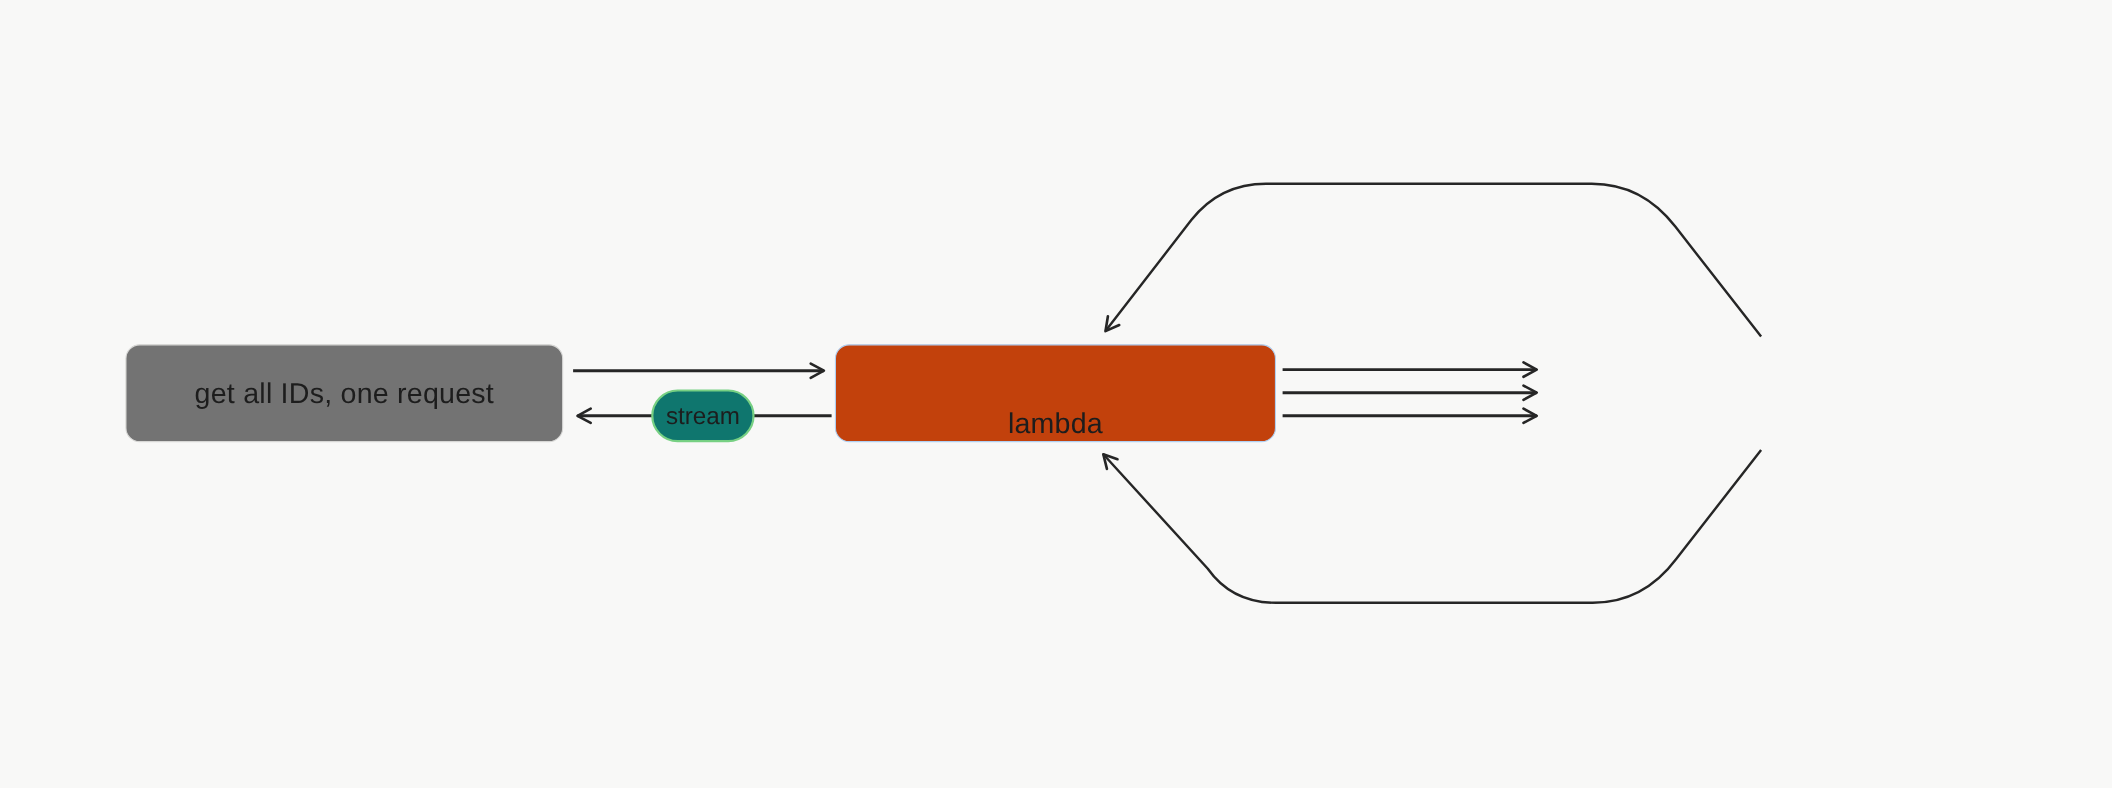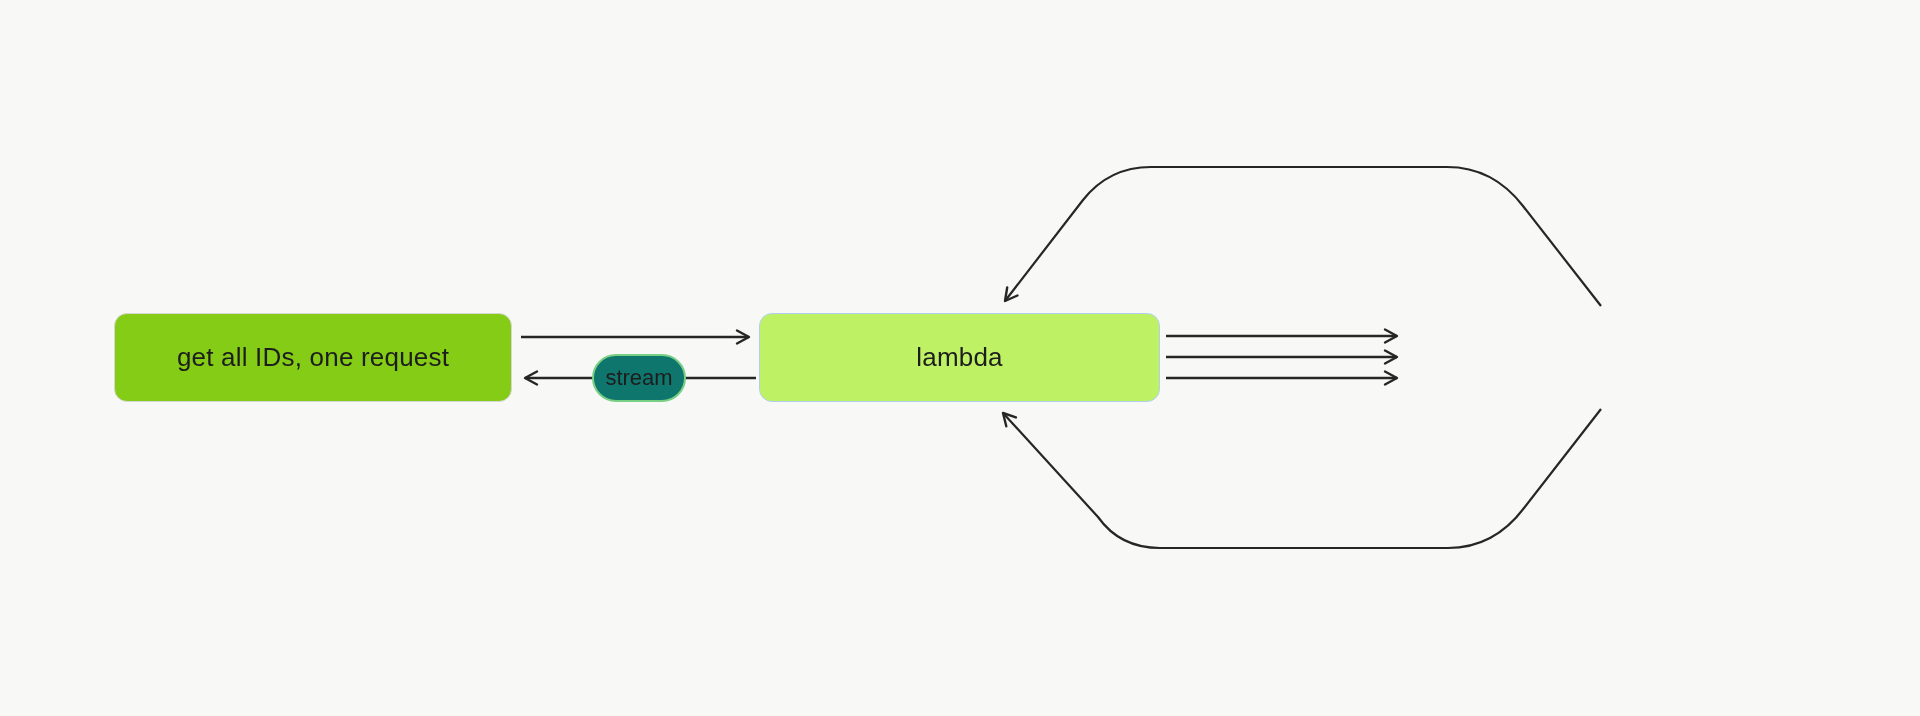--- a/index.html
+++ b/index.html
@@ -38,26 +38,27 @@
     display: flex;
     align-items: center;
     justify-content: center;
     border-radius: 13px;
     font-size: 26px;
     color: #1d1d1d;
     letter-spacing: 0.2px;
     white-space: nowrap;
   }
   .node.plain {
-    background: #84cc16;
+    background: #737373;
     border: 1.5px solid #d7d7d5;
   }
   .node.accent {
-    background: #bef264;
+    background: #c2410c;
     border: 1.5px solid #b0d0f2;
+    align-items: flex-end;
   }
   .node-request { left: 114px;  width: 398px; }
   .node-lambda  { left: 759px;  width: 401px; }
   .node-backend { left: 1408px; width: 401px; }
   .badge {
     position: absolute;
     left: 592px;
     top: 354px;
     width: 94px;
     height: 48px;

